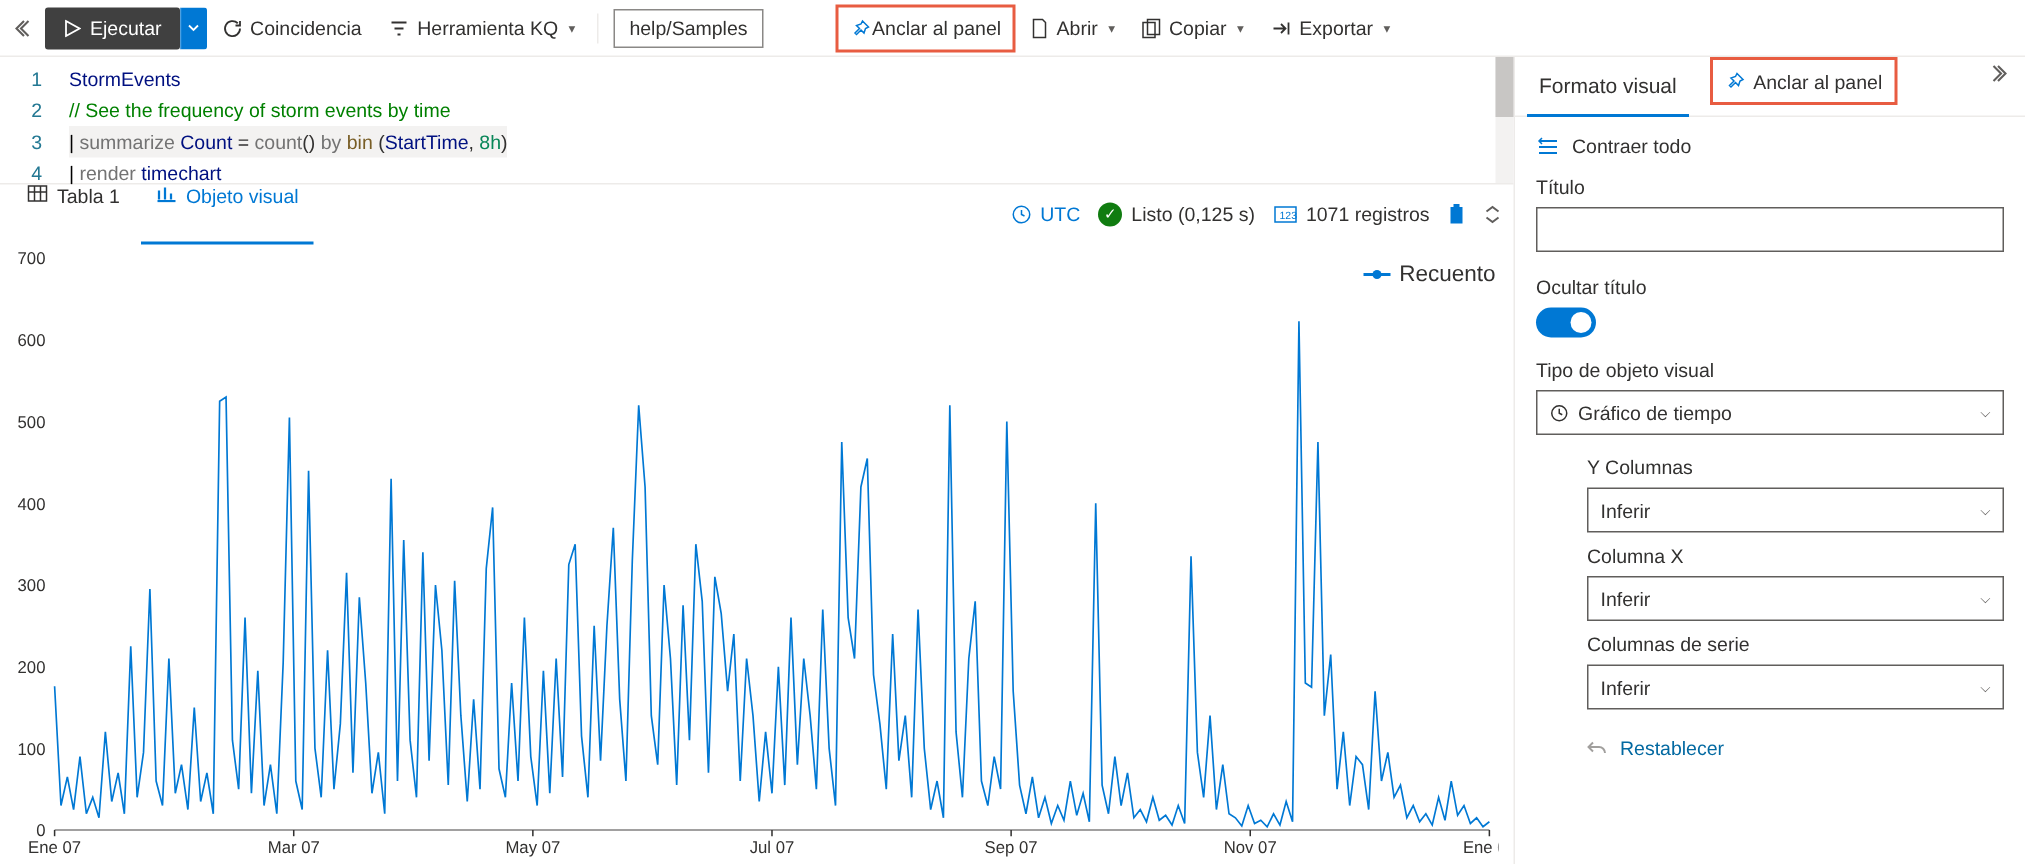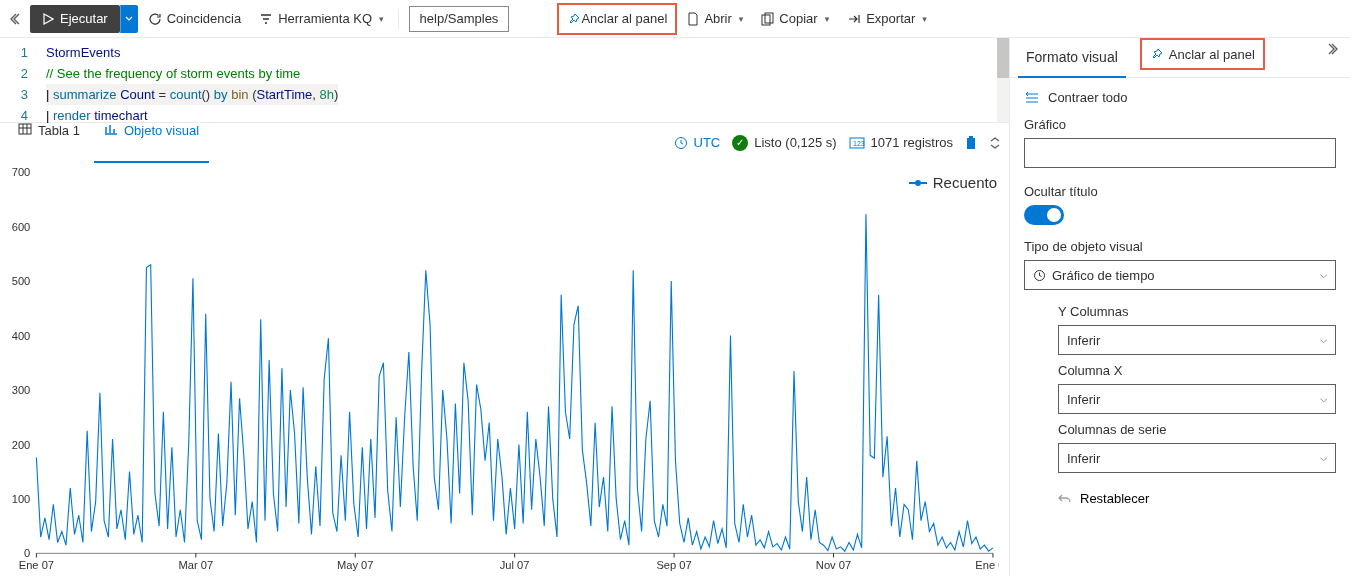--- a/index.html
+++ b/index.html
@@ -14,21 +14,21 @@
 .pin-boxed{border:2px solid #e85c41;height:32px;display:flex;align-items:center;padding:0 8px}
 .chev{font-size:9px;color:#605e5c;margin-left:2px}
 .main{display:flex;height:calc(100% - 38px)}
 .left{flex:1;display:flex;flex-direction:column;border-right:1px solid #edebe9;min-width:0}
 .editor{height:84px;display:flex;font-family:Consolas,monospace;font-size:13px;position:relative}
 .gutter{width:38px;text-align:right;padding:4px 10px 0 0;color:#237893;background:#fff;line-height:21px}
 .code{padding:4px 0 0 8px;line-height:21px;flex:1}
 .c-comment{color:#008000}
 .c-ident{color:#001080}
 .c-pipe{color:#000}
-.c-kw{color:#0369a1}
+.c-kw{color:#737373}
 .c-func{color:#795e26}
 .c-num{color:#098658}
 .scrollbar{position:absolute;right:0;top:0;width:12px;height:100%;background:#f3f2f1}
 .scroll-thumb{width:100%;height:40px;background:#c8c6c4}
 .tabs-row{height:40px;display:flex;align-items:center;border-top:1px solid #edebe9;padding:0 8px;gap:4px}
 .rtab{height:40px;display:flex;align-items:flex-start;padding:0 10px;cursor:pointer;gap:6px;color:#323130}
 .rtab.active{border-bottom:2px solid #0078d4;color:#0078d4}
 .tabs-right{margin-left:auto;display:flex;align-items:center;gap:12px}
 .status-pill{display:flex;align-items:center;gap:6px}
 .ok-dot{width:16px;height:16px;border-radius:50%;background:#107c10;color:#fff;display:flex;align-items:center;justify-content:center;font-size:10px}
@@ -46,21 +46,21 @@
 .collapse-all{display:flex;align-items:center;gap:8px;cursor:pointer;margin-bottom:12px;color:#323130}
 .field-label{font-size:13px;margin:4px 0 6px 0;color:#323130}
 .text-input{width:100%;height:30px;border:1px solid #605e5c;padding:0 8px;margin-bottom:12px}
 .toggle{width:40px;height:20px;border-radius:10px;background:#0078d4;position:relative;cursor:pointer;margin-bottom:14px}
 .toggle::after{content:"";position:absolute;width:14px;height:14px;border-radius:50%;background:#fff;top:3px;right:3px}
 .select{width:100%;height:30px;border:1px solid #605e5c;padding:0 8px;display:flex;align-items:center;justify-content:space-between;cursor:pointer;margin-bottom:14px}
 .section-hdr{display:flex;align-items:center;gap:10px;margin:6px 0 10px 0;cursor:pointer;font-size:15px}
 .sub{padding-left:34px}
 .sub .field-label{margin-top:6px}
 .sub .select{margin-bottom:8px}
-.reset{display:flex;align-items:center;gap:8px;color:#000000;margin-top:18px;cursor:pointer}
+.reset{display:flex;align-items:center;gap:8px;color:#0369a1;margin-top:18px;cursor:pointer}
 .icon{display:inline-flex;align-items:center;justify-content:center}
 </style>
 </head>
 <body>
 
 <div class="top-toolbar">
   <div class="collapse-left">
     <svg width="14" height="14" viewBox="0 0 14 14">
         <path d="M9 2L4 7l5 5M6 2L1 7l5 5" stroke="#605e5c" stroke-width="1.4" fill="none"></path>
       </svg>
@@ -267,21 +267,21 @@
     <div class="panel-body">
       <div class="collapse-all">
         <span class="icon">
             <svg width="16" height="14" viewBox="0 0 16 14">
               <path d="M2 3h12M2 7h12M2 11h12" stroke="#0078d4" stroke-width="1.2"></path>
               <path d="M4 1l-2 2 2 2" stroke="#0078d4" fill="none"></path>
             </svg>
           </span>
         <span>Contraer todo</span>
       </div>
-      <div class="field-label">Gráfico</div>
+      <div class="field-label">Título</div>
       <input class="text-input" style="">
       <div class="field-label">Ocultar título</div>
       <div class="toggle"></div>
       <div class="field-label">Tipo de objeto visual</div>
       <div class="select">
         <span style="display:flex;align-items:center;gap:6px">
           <span class="icon">
               <svg width="13" height="13" viewBox="0 0 13 13">
                 <circle cx="6.5" cy="6.5" r="5" stroke="#323130" fill="none"></circle>
                 <path d="M6.5 3.5v3l2 1" stroke="#323130" fill="none"></path>

